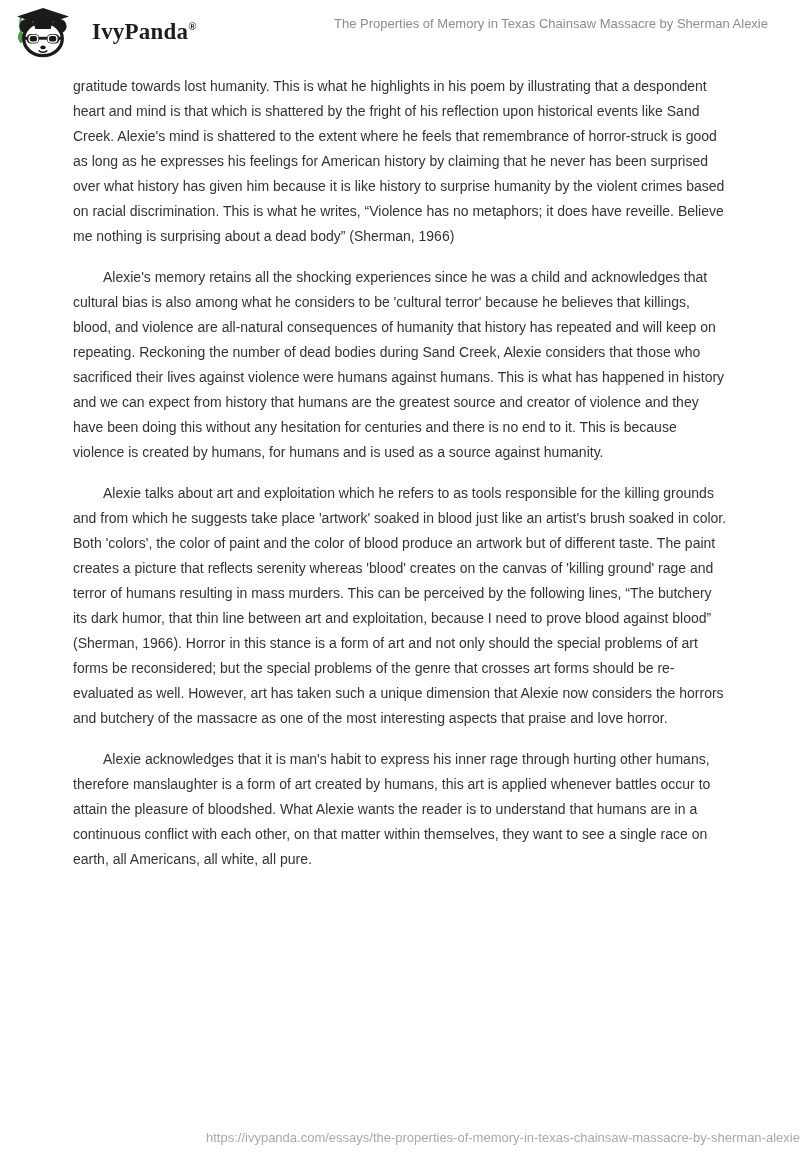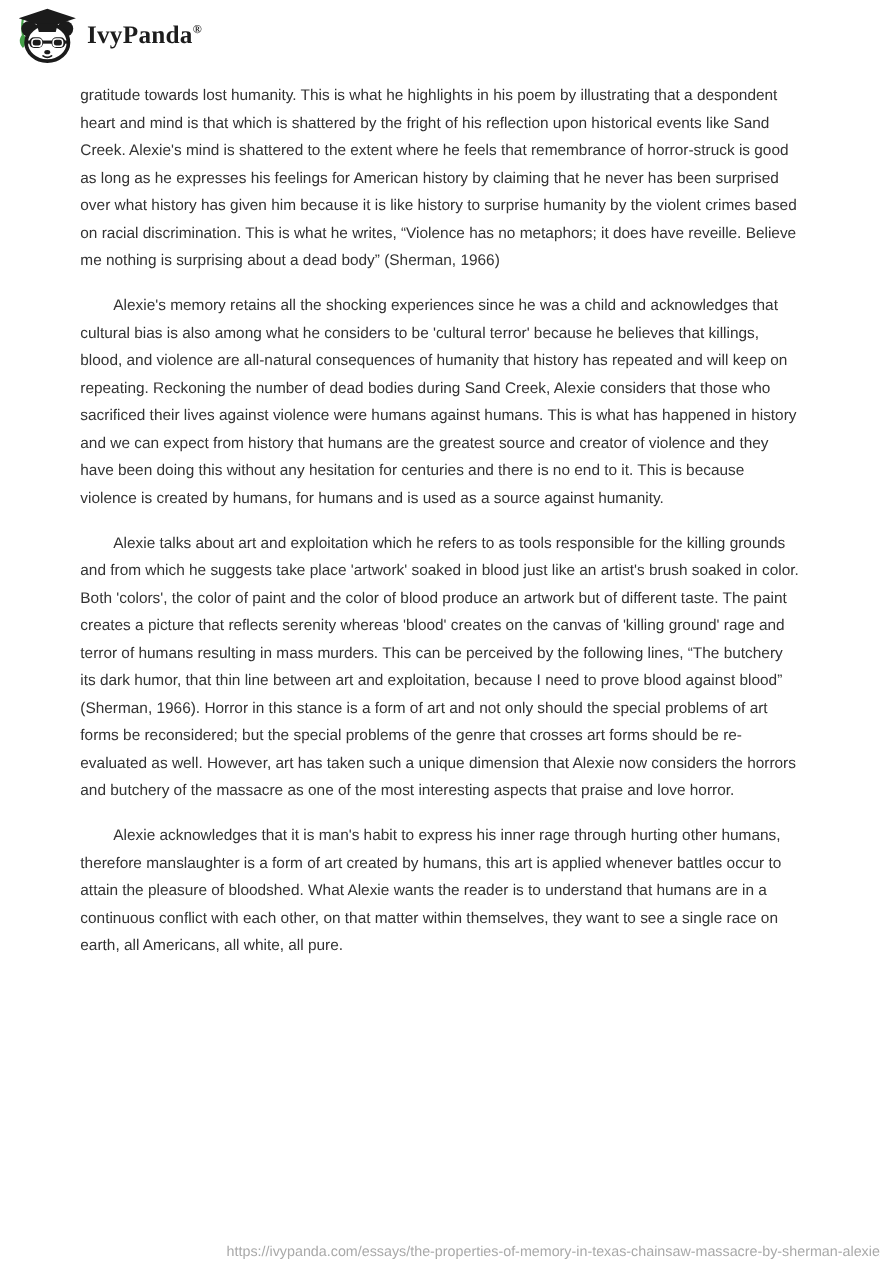--- a/index.html
+++ b/index.html
@@ -21,21 +21,21 @@
     position: absolute;
     top: 0; left: 0; right: 0;
     height: 64px;
   }
   .brand-wrap {
     position: absolute;
     left: 14px;
     top: 6px;
     display: flex;
     align-items: center;
-    gap: 7px;
+    gap: 20px;
   }
   .logo-svg {
     width: 58px;
     height: 52px;
     display: block;
   }
   .brand-text {
     font-family: "Liberation Serif", serif;
     font-weight: bold;
     font-size: 23px;
@@ -113,20 +113,21 @@
         <rect x="10" y="32" width="5" height="3" fill="#1b1b1b"></rect>
         <rect x="45" y="32" width="5" height="3" fill="#1b1b1b"></rect>
         <rect x="15.5" y="30.5" width="9" height="7" rx="3" fill="none" stroke="#ffffff" stroke-width="1.4"></rect>
         <rect x="35.5" y="30.5" width="9" height="7" rx="3" fill="none" stroke="#ffffff" stroke-width="1.4"></rect>
 
         <ellipse cx="30" cy="43" rx="2.8" ry="2" fill="#1b1b1b"></ellipse>
         <path d="M26 46.5 Q30 49.5 34 46.5" fill="none" stroke="#1b1b1b" stroke-width="1.6" stroke-linecap="round"></path>
       </svg>
       <span class="brand-text"><span>IvyPanda</span><sup>®</sup></span>
     </div>
+    <div class="doc-title">The Properties of Memory in Texas Chainsaw Massacre by Sherman Alexie</div>
   </header>
 
   <main class="essay">
     <p class="continued">gratitude towards lost humanity. This is what he highlights in his poem by illustrating that a despondent heart and mind is that which is shattered by the fright of his reflection upon historical events like Sand Creek. Alexie's mind is shattered to the extent where he feels that remembrance of horror-struck is good as long as he expresses his feelings for American history by claiming that he never has been surprised over what history has given him because it is like history to surprise humanity by the violent crimes based on racial discrimination. This is what he writes, “Violence has no metaphors; it does have reveille. Believe me nothing is surprising about a dead body” (Sherman, 1966)</p>
     <p>Alexie's memory retains all the shocking experiences since he was a child and acknowledges that cultural bias is also among what he considers to be 'cultural terror' because he believes that killings, blood, and violence are all-natural consequences of humanity that history has repeated and will keep on repeating. Reckoning the number of dead bodies during Sand Creek, Alexie considers that those who sacrificed their lives against violence were humans against humans. This is what has happened in history and we can expect from history that humans are the greatest source and creator of violence and they have been doing this without any hesitation for centuries and there is no end to it. This is because violence is created by humans, for humans and is used as a source against humanity.</p>
     <p>Alexie talks about art and exploitation which he refers to as tools responsible for the killing grounds and from which he suggests take place 'artwork' soaked in blood just like an artist's brush soaked in color. Both 'colors', the color of paint and the color of blood produce an artwork but of different taste. The paint creates a picture that reflects serenity whereas 'blood' creates on the canvas of 'killing ground' rage and terror of humans resulting in mass murders. This can be perceived by the following lines, “The butchery its dark humor, that thin line between art and exploitation, because I need to prove blood against blood” (Sherman, 1966). Horror in this stance is a form of art and not only should the special problems of art forms be reconsidered; but the special problems of the genre that crosses art forms should be re-evaluated as well. However, art has taken such a unique dimension that Alexie now considers the horrors and butchery of the massacre as one of the most interesting aspects that praise and love horror.</p>
     <p>Alexie acknowledges that it is man's habit to express his inner rage through hurting other humans, therefore manslaughter is a form of art created by humans, this art is applied whenever battles occur to attain the pleasure of bloodshed. What Alexie wants the reader is to understand that humans are in a continuous conflict with each other, on that matter within themselves, they want to see a single race on earth, all Americans, all white, all pure.</p>
   </main>
 
   <footer>

